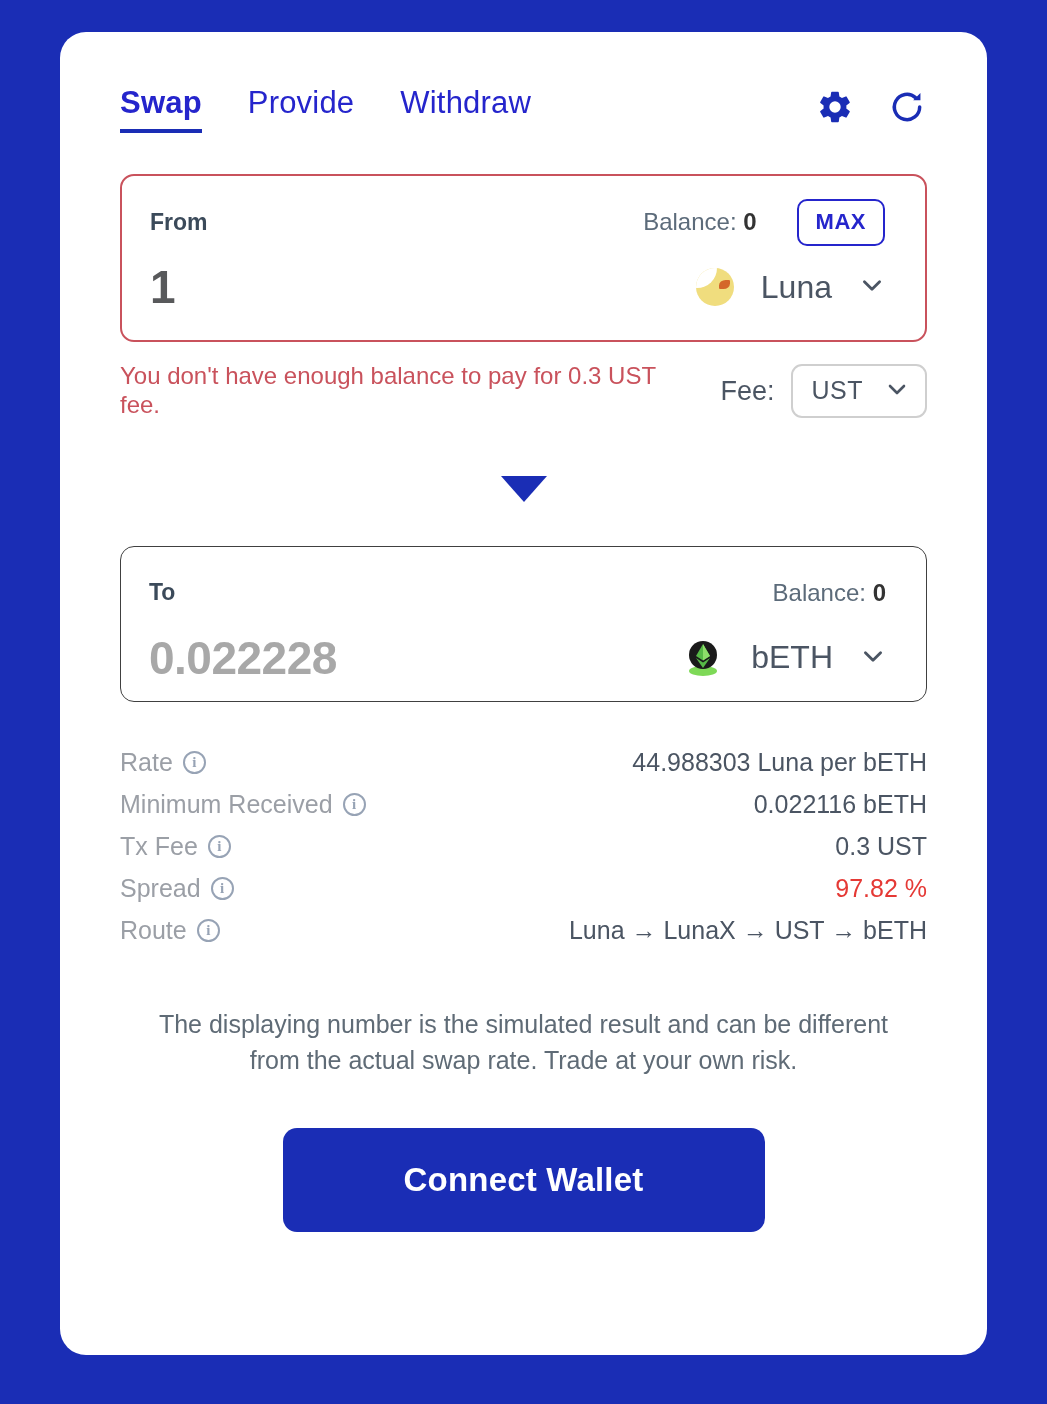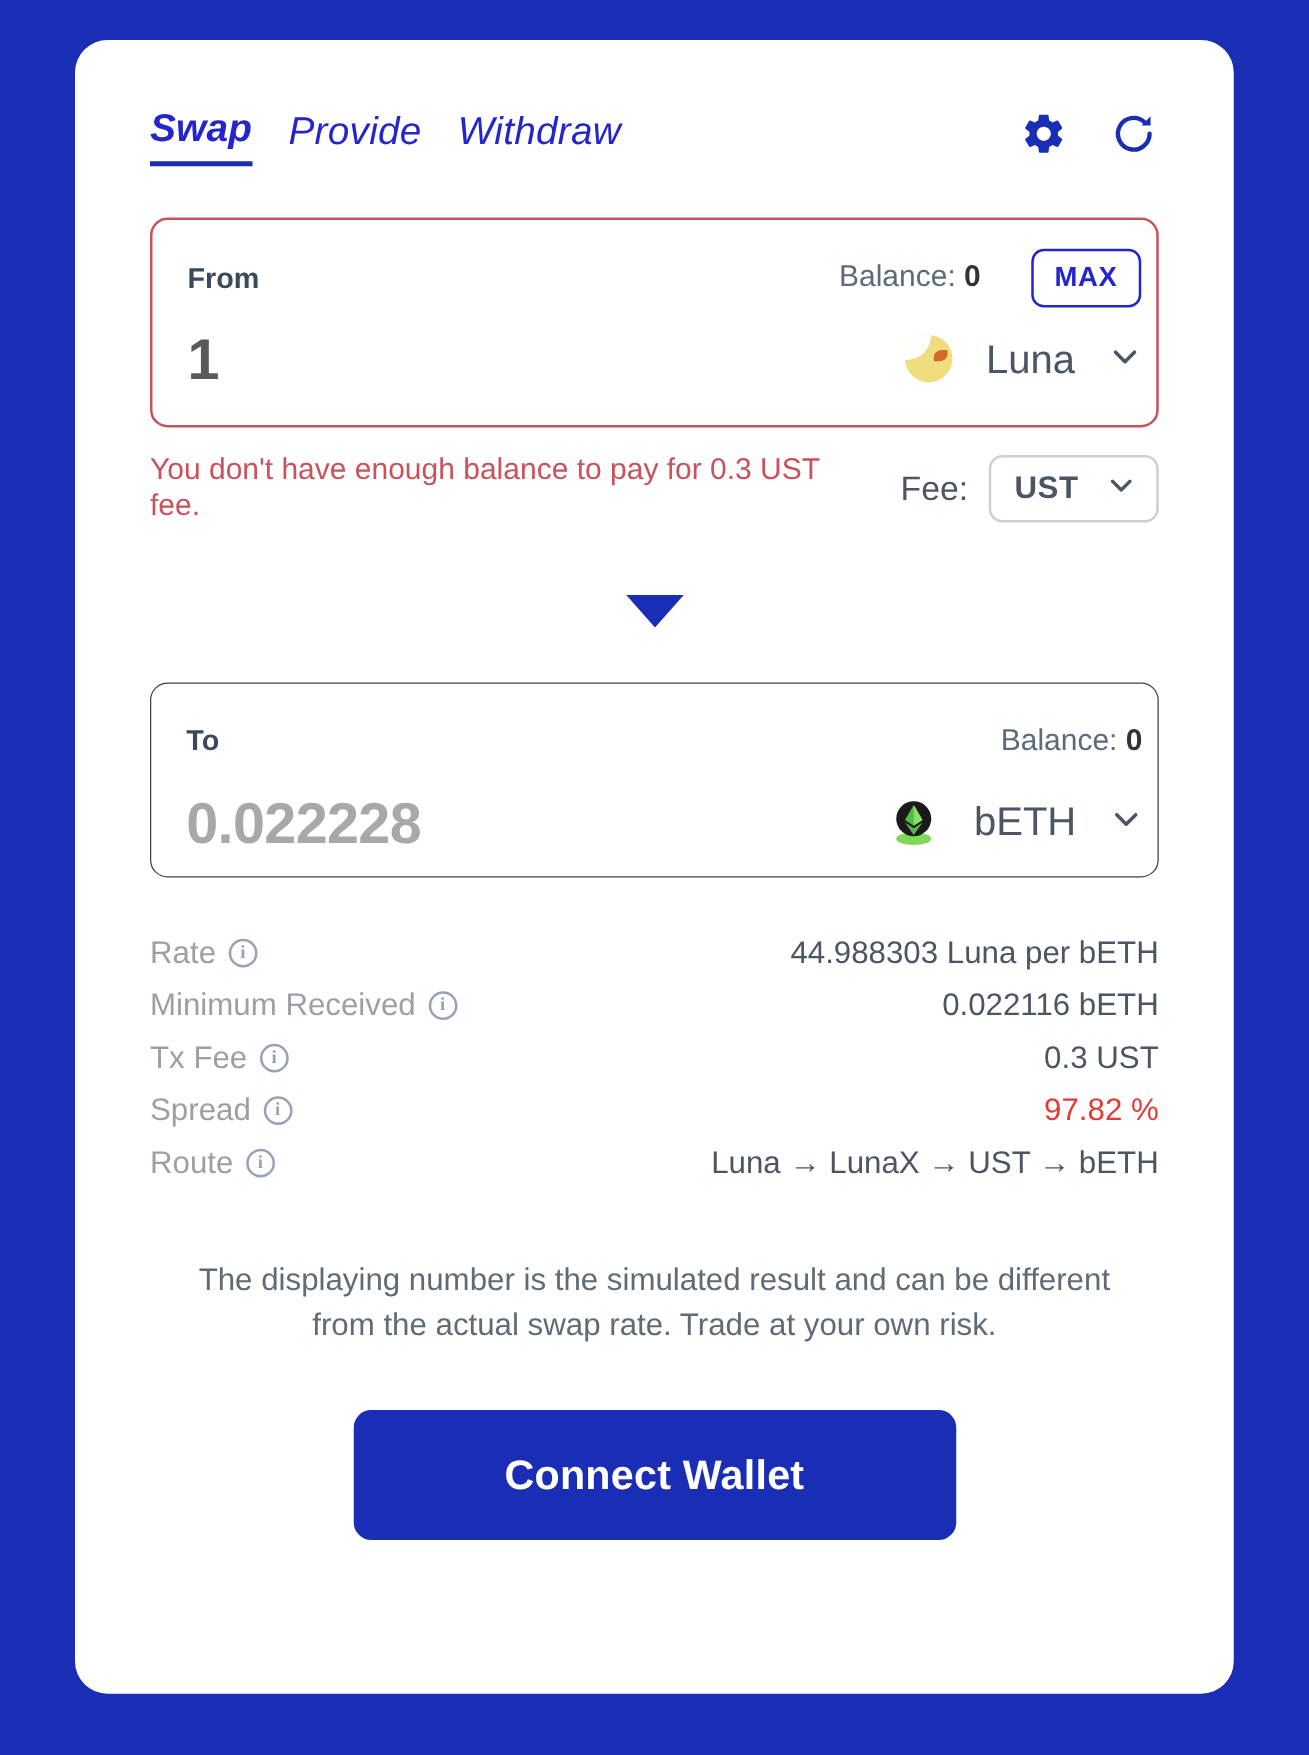--- a/index.html
+++ b/index.html
@@ -33,23 +33,22 @@
 
   
   .tabs-row {
     display: flex;
     align-items: center;
     height: 96px;
     padding-top: 58px;
   }
   .tabs {
     display: flex;
-    align-items: center;
-    gap: 29px;
-    font-style: italic;
+    align-items: flex-start;
+    gap: 46px;
   }
   .tab {
     font-size: 31px;
     color: #2525cc;
     letter-spacing: 0.2px;
     cursor: pointer;
     padding-bottom: 8px;
     white-space: nowrap;
   }
   .tab.active {
@@ -68,21 +67,21 @@
     width: 40px; height: 40px;
     display: flex; align-items: center; justify-content: center;
     cursor: pointer;
   }
   .icon-btn svg { display: block; }
 
   
   .io-box {
     position: relative;
     border-radius: 14px;
-    padding: 24px 12px 26px 28px;
+    padding: 24px 40px 26px 28px;
     background: #fff;
   }
   .io-box.from-box {
     border: 2px solid #c9525c;
     margin-top: 46px;
     height: 168px;
   }
   .io-box.to-box {
     border: 1px solid #404040;
     height: 156px;
@@ -212,21 +211,21 @@
     border-radius: 11px;
     background: #fff;
     display: flex;
     align-items: center;
     gap: 22px;
     padding: 10px 16px 11px 19px;
     cursor: pointer;
   }
   .fee-select-value {
     font-size: 25px;
-    font-weight: bold;
+    font-weight: normal;
     color: #4b5563;
     letter-spacing: 0.5px;
   }
 
   
   .arrow-wrap {
     display: flex;
     justify-content: center;
     margin-top: 56px;
     margin-bottom: 44px;

